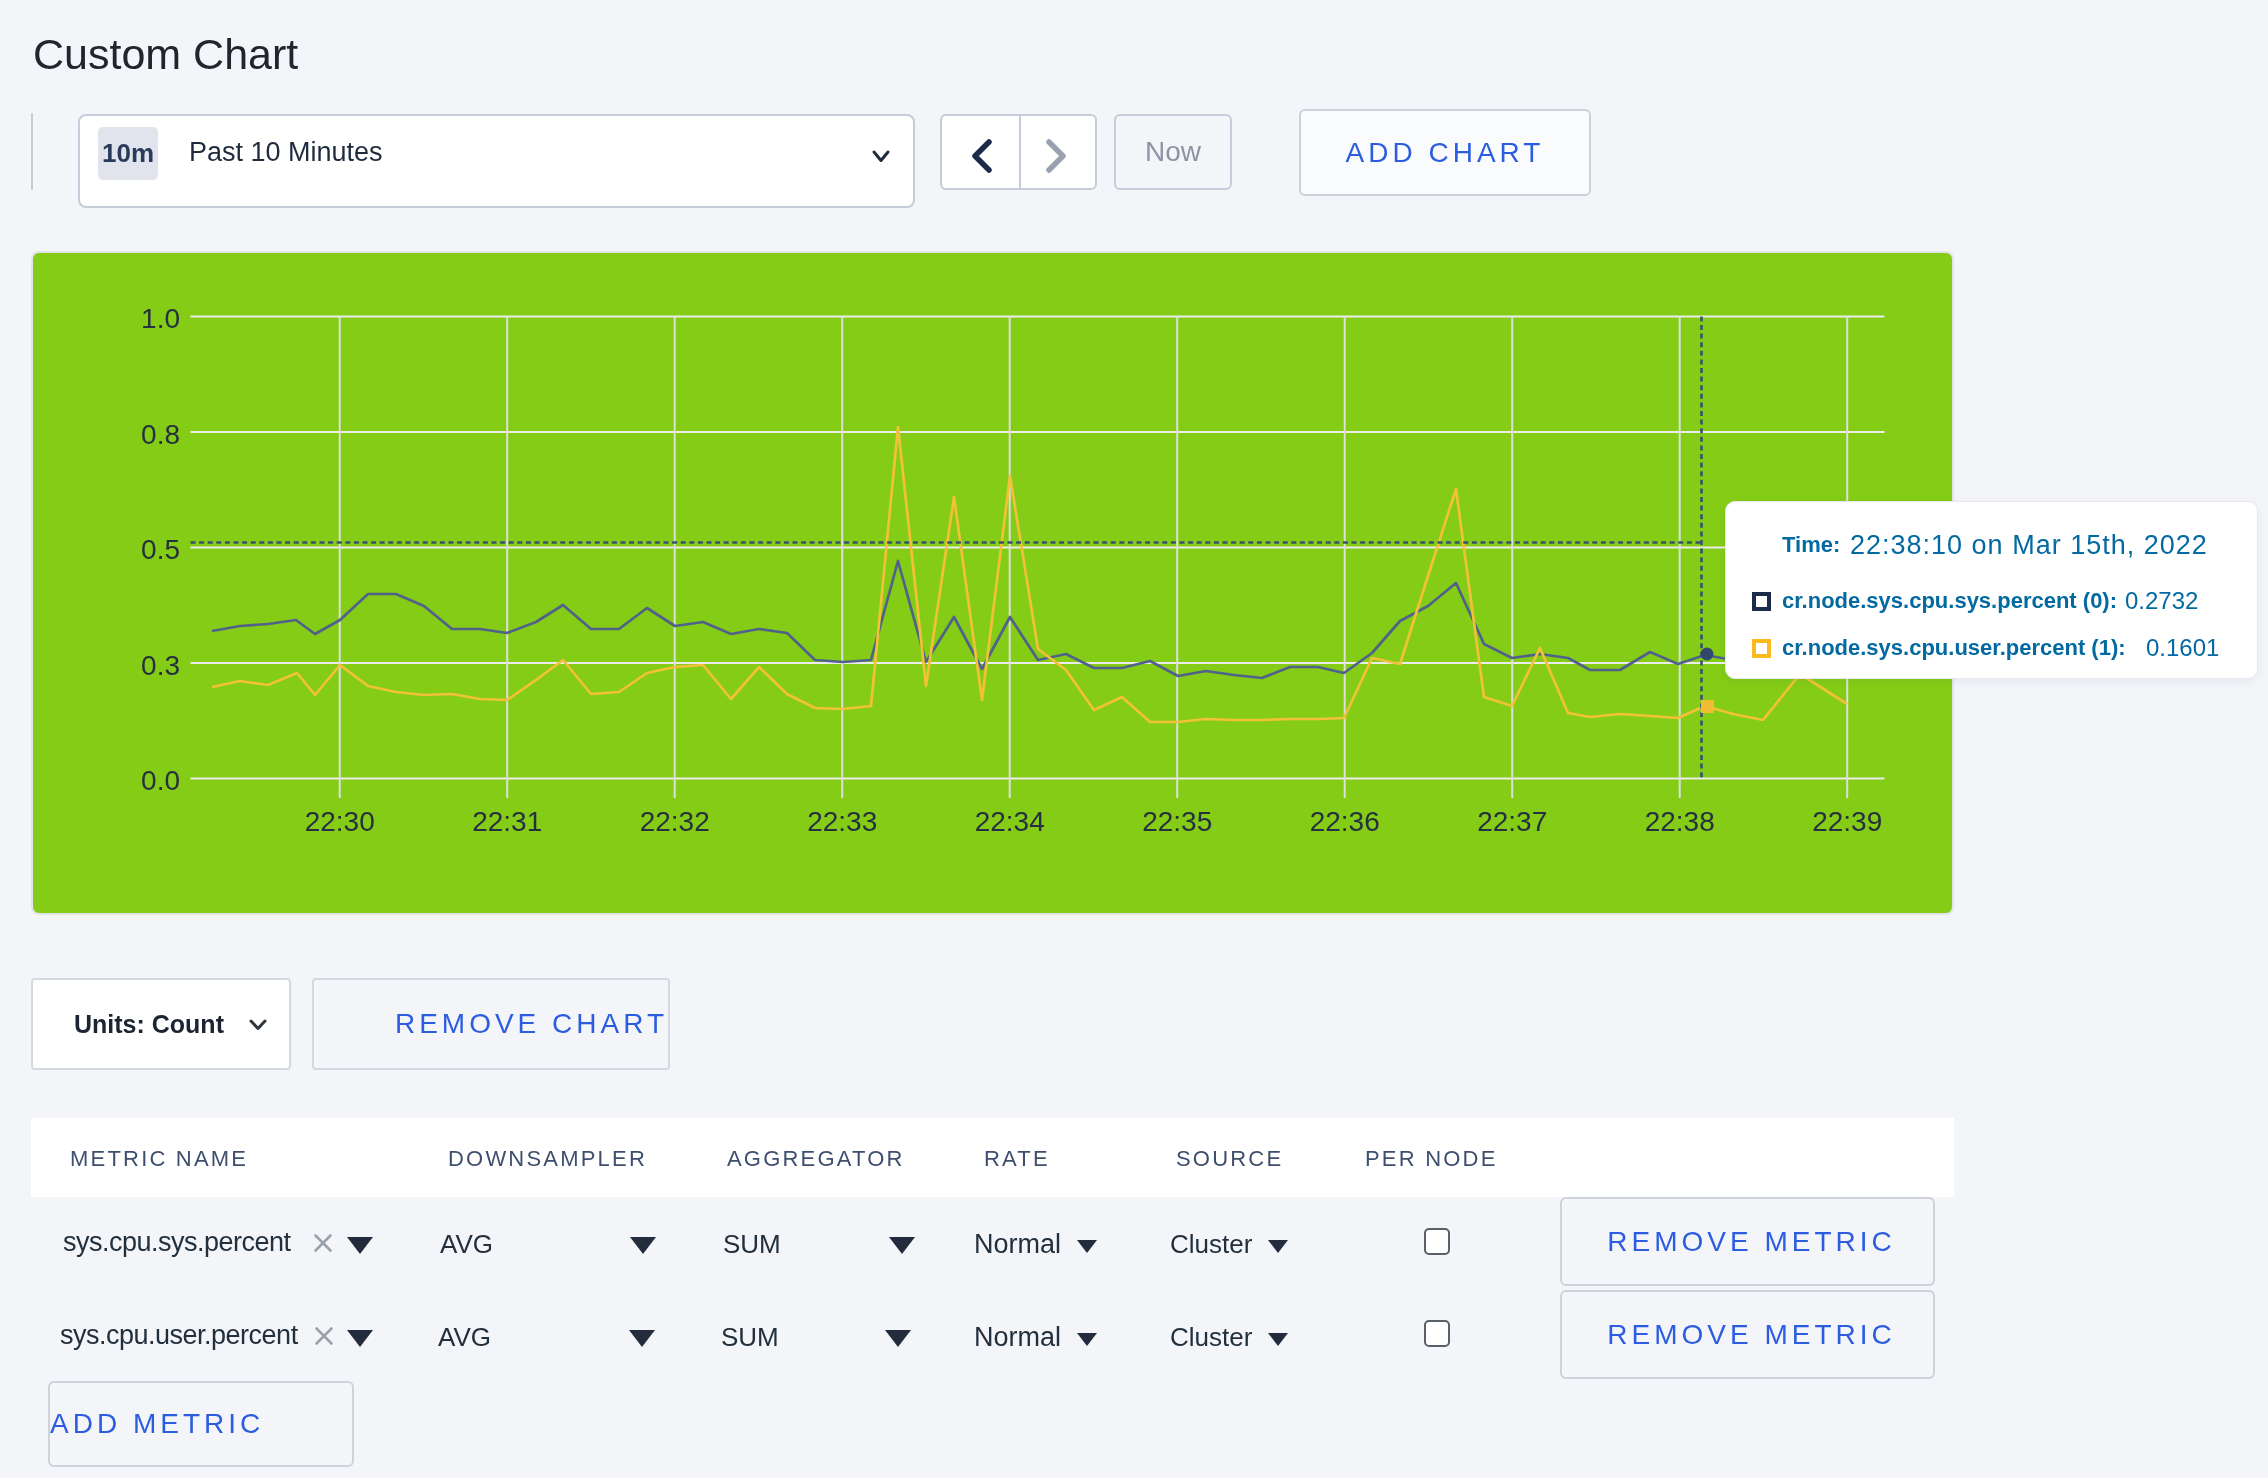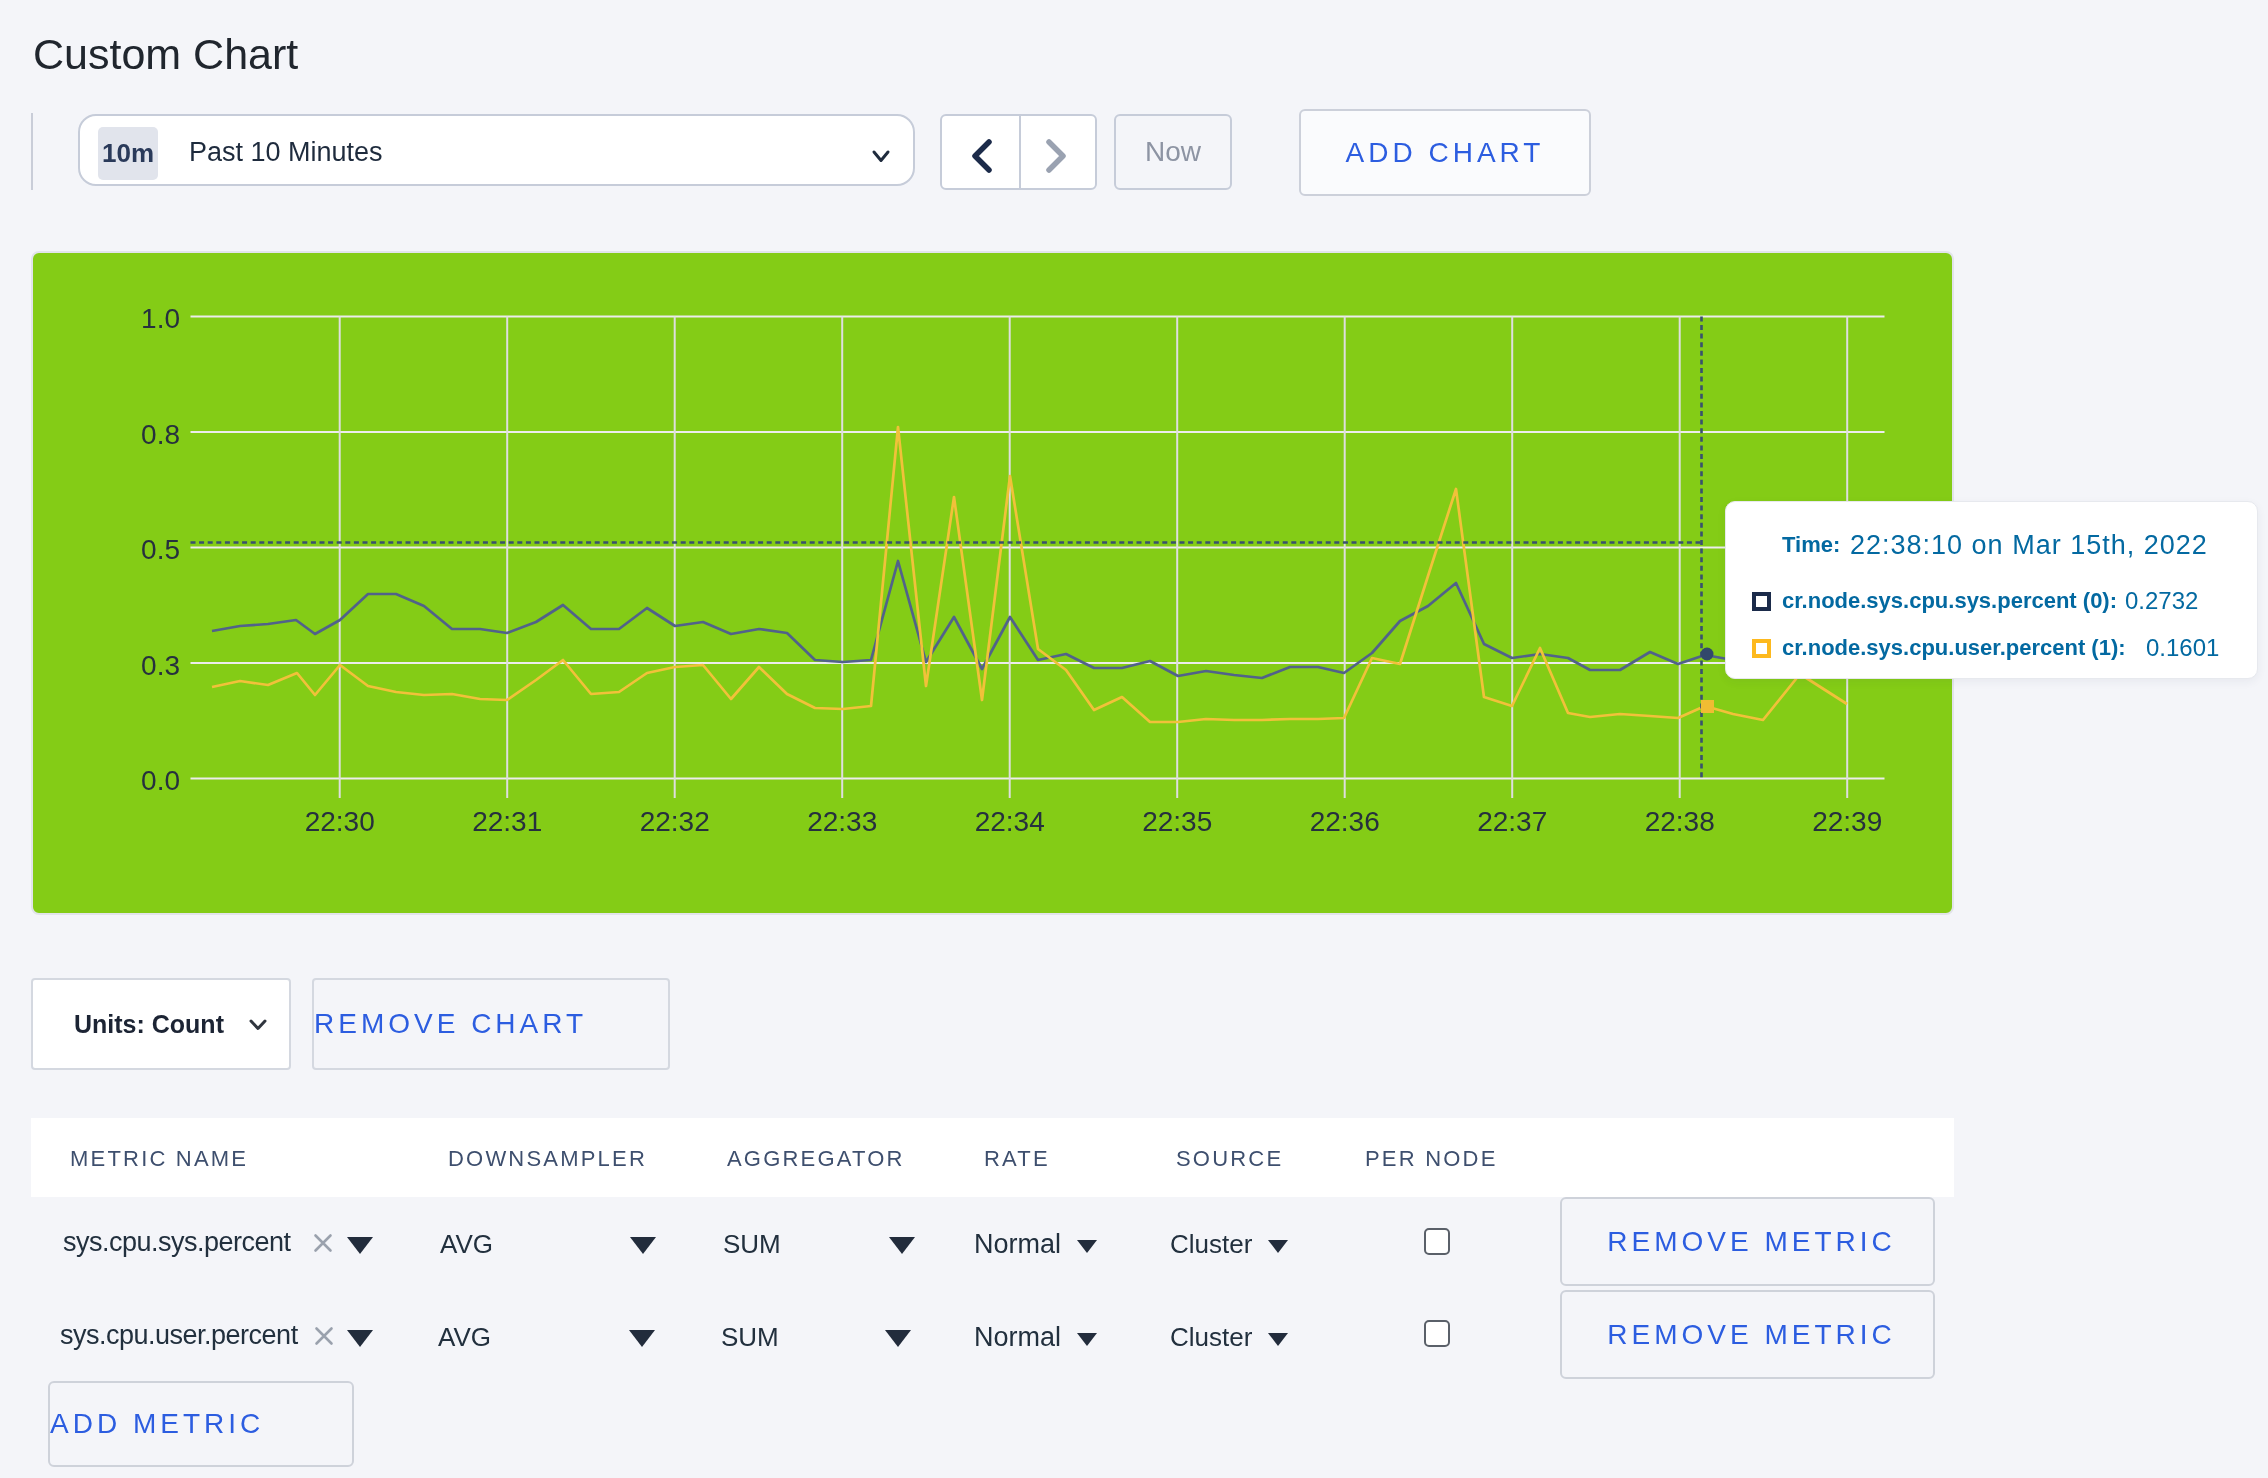--- a/index.html
+++ b/index.html
@@ -6,21 +6,21 @@
   html,body { width:2268px; height:1478px; background:#f4f5f9; font-family:"Liberation Sans", sans-serif; overflow:hidden; position:relative; }
   .abs { position:absolute; }
 </style>
 </head>
 <body>
 
 <div class="abs" style="left:33px; top:6px; font-size:43px; color:#20262e;margin-top:24px;">Custom Chart</div>
 
 <div class="abs" style="left:31px; top:113px; width:2px; height:77px; background:#c9cdd8;"></div>
 
-<div class="abs" style="left:78px; top:114px; width:837px; height:72px; background:#fff; border:2px solid #c6ccd9; border-radius:18px;padding-left:16px;">
+<div class="abs" style="left:78px; top:114px; width:837px; height:94px; background:#fff; border:2px solid #c6ccd9; border-radius:8px;padding-left:16px;">
   <div class="abs" style="left:18px; top:11px; width:60px; height:53px; background:#e1e4ec; border-radius:5px; font-size:26px; font-weight:bold; color:#2a3a5a; text-align:center; line-height:53px;">10m</div>
   <div class="abs" style="left:109px; top:0; height:72px; line-height:72px; font-size:27px; color:#1e2b3d;">Past 10 Minutes</div>
   <svg class="abs" style="left:791px; top:33px;" width="20" height="15" viewBox="0 0 20 15">
       <polyline points="3,3 10,11.5 17,3" fill="none" stroke="#1f2b3d" stroke-width="3" stroke-linecap="round" stroke-linejoin="round"></polyline>
     </svg>
 </div>
 
 <div class="abs" style="left:940px; top:114px; width:157px; height:76px; background:#fff; border:2px solid #c6ccd9; border-radius:6px;">
   <div class="abs" style="left:77px; top:0; width:2px; height:72px; background:#c6ccd9;"></div>
   <svg class="abs" style="left:27px; top:22px;" width="26" height="36" viewBox="0 0 26 36">
@@ -100,21 +100,21 @@
   <div class="abs" style="left:56px; top:133px; font-size:22px;"><b>cr.node.sys.cpu.user.percent (1):</b></div>
   <div class="abs" style="left:420px; top:132px; font-size:24px;">0.1601</div>
 </div>
 
 <div class="abs" style="left:31px; top:978px; width:260px; height:92px; background:#fff; border:2px solid #d4d8e0; border-radius:4px;">
   <div class="abs" style="left:41px; top:0; height:88px; line-height:88px; font-size:25px; font-weight:bold; color:#1c2434;">Units: Count</div>
   <svg class="abs" style="left:215px; top:38px;" width="20" height="14" viewBox="0 0 20 14">
       <polyline points="3,3 10,10.5 17,3" fill="none" stroke="#30363f" stroke-width="3" stroke-linecap="round" stroke-linejoin="round"></polyline>
     </svg>
 </div>
-<div class="abs" style="left:312px; top:978px; width:358px; height:92px; border:2px solid #d4d8e0; border-radius:4px; font-size:28px; letter-spacing:4px; color:#2c5de0; text-align:left; line-height:88px;">REMOVE CHART</div>
+<div class="abs" style="left:312px; top:978px; width:358px; height:92px; border:2px solid #d4d8e0; border-radius:4px; font-size:28px; letter-spacing:4px; color:#2c5de0; text-align:right; line-height:88px;">REMOVE CHART</div>
 
 <div class="abs" style="left:31px; top:1118px; width:1923px; height:79px; background:#fff;"></div>
 <div class="abs" style="left:70px; top:1146px; font-size:22px; letter-spacing:2.2px; color:#3e4f6e;">METRIC NAME</div>
 <div class="abs" style="left:448px; top:1146px; font-size:22px; letter-spacing:2.2px; color:#3e4f6e;">DOWNSAMPLER</div>
 <div class="abs" style="left:727px; top:1146px; font-size:22px; letter-spacing:2.2px; color:#3e4f6e;">AGGREGATOR</div>
 <div class="abs" style="left:984px; top:1146px; font-size:22px; letter-spacing:2.2px; color:#3e4f6e;">RATE</div>
 <div class="abs" style="left:1176px; top:1146px; font-size:22px; letter-spacing:2.2px; color:#3e4f6e;">SOURCE</div>
 <div class="abs" style="left:1365px; top:1146px; font-size:22px; letter-spacing:2.2px; color:#3e4f6e;">PER NODE</div>
 
 <div class="abs" style="left:63px; top:1227px; font-size:27px; letter-spacing:-0.5px; color:#22303e;">sys.cpu.sys.percent</div>

